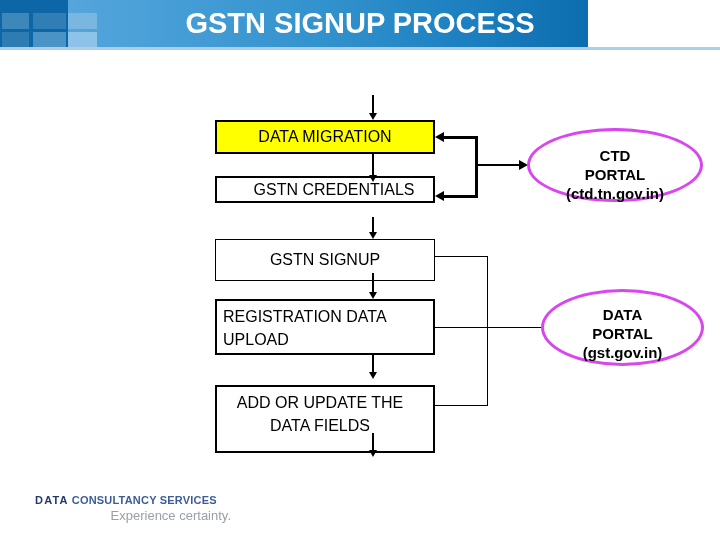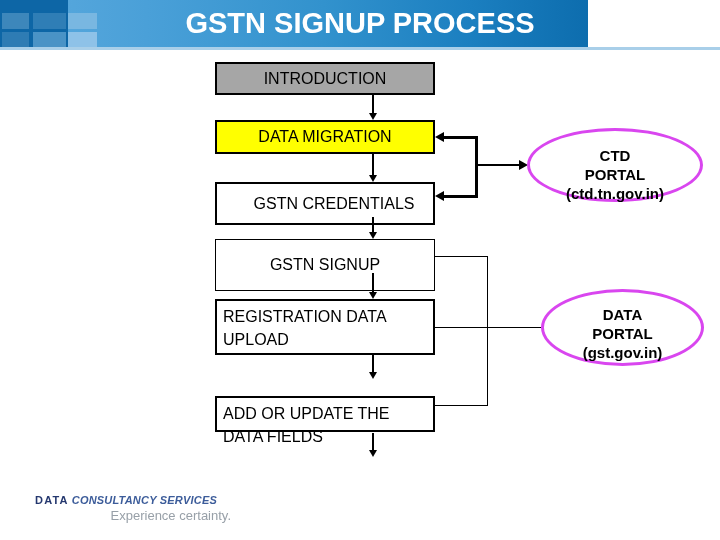--- a/index.html
+++ b/index.html
@@ -29,24 +29,24 @@
 
   
   .fbox {
     position:absolute; left:215px; width:220px; box-sizing:border-box;
     border:2px solid #000; background:#fff; color:#000; font-size:16px;
   }
   .center { display:flex; align-items:center; justify-content:center; }
   .leftal { padding:4px 16px 0 6px; line-height:23px; overflow:visible; }
   #box-introduction     { top:62px;  height:33px; background:#a6a6a6; }
   #box-data-migration   { top:120px; height:34px; background:#ffff00; }
-  #box-gstn-credentials { top:182px; height:43px;padding-left:18px; }
-  #box-gstn-signup      { top:239px; height:52px; border-width:1px; }
+  #box-gstn-credentials { top:176px; height:27px;padding-left:18px; }
+  #box-gstn-signup      { top:239px; height:42px; border-width:1px; }
   #box-registration     { top:299px; height:56px; }
-  #box-add-update       { top:396px; height:36px; }
+  #box-add-update       { top:385px; height:68px;text-align:center; }
   #box-validate         { top:457px; height:29px; border-width:1px; }
 
   
   .vline { position:absolute; left:372px; width:2px; background:#000; }
   .vhead {
     position:absolute; left:369px; width:0; height:0;
     border-left:4px solid transparent; border-right:4px solid transparent; border-top:7px solid #000;
   }
   .a1l { top:95px;  height:19px; } .a1h { top:113px; }
   .a2l { top:154px; height:22px; } .a2h { top:175px; }
@@ -84,21 +84,21 @@
     position:absolute; border:3px solid #d946ef; border-radius:50%; background:#fff;
     text-align:center; font-weight:bold; font-size:15px; line-height:19px; color:#000;
     box-sizing:border-box; overflow:visible;
   }
   #ctd-portal  { left:527px; top:128px; width:176px; height:74px; padding-top:15px; }
   #gstn-portal { left:541px; top:289px; width:163px; height:77px; padding-top:13px; }
 
   
   .brand { position:absolute; left:35px; top:494px; font-size:11px; white-space:nowrap; }
   .brand-primary { font-weight:900; letter-spacing:1.2px; color:#24376e; }
-  .brand-secondary { font-weight:bold; letter-spacing:0.2px; color:#3c5c9a;font-style:italic; }
+  .brand-secondary { font-weight:bold; letter-spacing:0.2px; color:#3c5c9a; }
   .tagline {
     position:absolute; left:35px; top:508px; width:196px; text-align:right;
     font-size:13px; color:#98a0a8;
   }
 </style>
 </head>
 <body>
 
 <div class="slide">
 
@@ -107,23 +107,20 @@
     <i class="sq s-c1r1"></i>
     <i class="sq s-c2r1"></i>
     <i class="sq s-c3r1"></i>
     <i class="sq s-c1r2"></i>
     <i class="sq s-c2r2"></i>
     <i class="sq s-c3r2"></i>
     <div class="slide-title">GSTN SIGNUP PROCESS</div>
   </div>
   <div class="header-strip"></div>
 
-  <div class="fbox center" id="box-introduction">
-    <span>INTRODUCTION</span>
-  </div>
   <div class="fbox center" id="box-data-migration">
     <span>DATA MIGRATION</span>
   </div>
   <div class="fbox center" id="box-gstn-credentials">
     <span>GSTN CREDENTIALS</span>
   </div>
   <div class="fbox center" id="box-gstn-signup">
     <span>GSTN SIGNUP</span>
   </div>
   <div class="fbox leftal" id="box-registration">

